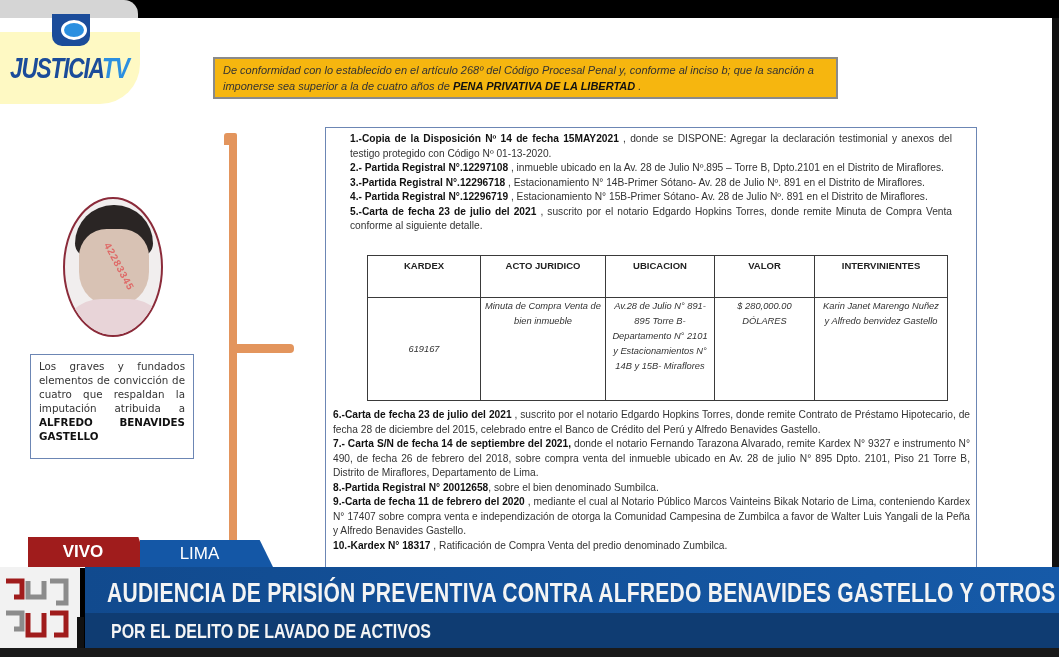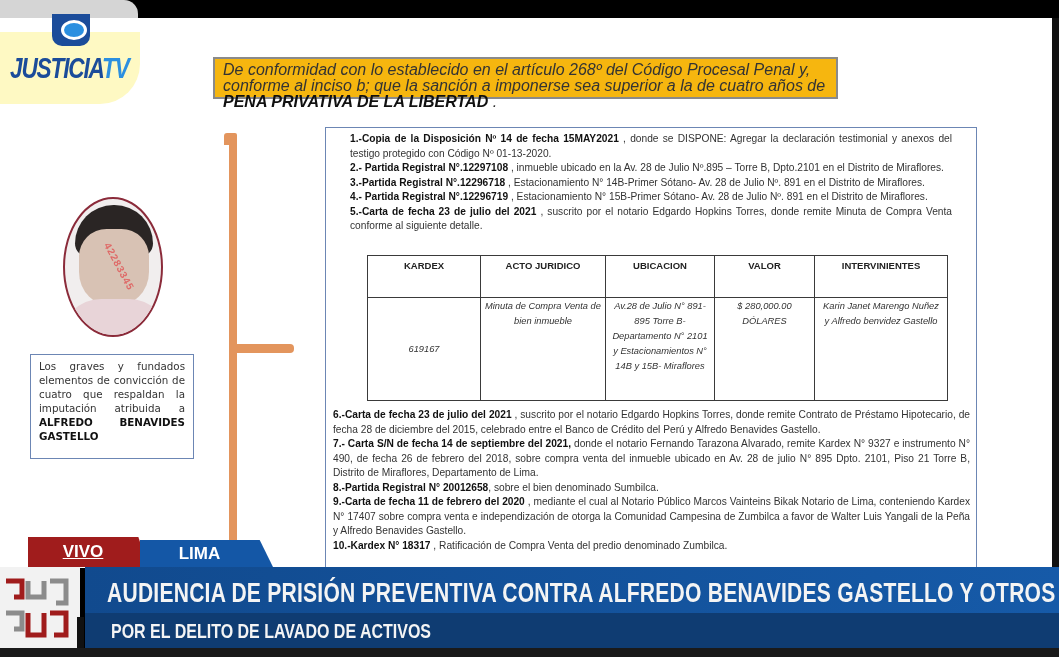--- a/index.html
+++ b/index.html
@@ -13,21 +13,21 @@
   
   .logo-tab { position: absolute; left: 0; top: 0; width: 138px; height: 18px; background: #d5d5d5; border-top-right-radius: 14px; }
   .logo-bubble { position: absolute; left: 0; top: 32px; width: 140px; height: 72px; background: #fef9c3; border-bottom-right-radius: 40px; font-style: italic; }
   .logo-mark { position: absolute; left: 52px; top: 0; width: 38px; height: 32px; border-radius: 0 0 10px 10px; background: #1b4c9a; }
   .logo-mark::after { content: ""; position: absolute; left: 9px; top: 6px; width: 20px; height: 14px; border-radius: 50%; background: #2b8fe0; border: 3px solid #fff; }
   .logo-text { position: absolute; left: 10px; top: 40px; font-family: "Liberation Sans", sans-serif; font-weight: bold; font-size: 29px; letter-spacing: -1.5px; transform: scaleX(0.78); transform-origin: left top; white-space: nowrap; }
   .logo-text .j { color: #1b4c9a; }
   .logo-text .tv { color: #2b8fe0; }
 
   
-  .banner { position: absolute; left: 213px; top: 57px; width: 625px; height: 42px; background: #f6b60f; border: 2px solid #8a8a8a; padding: 3px 8px; font-family: "Liberation Sans", sans-serif; font-style: italic; font-size: 16px; line-height: 16px; color: #333; }
+  .banner { position: absolute; left: 213px; top: 57px; width: 625px; height: 42px; background: #f6b60f; border: 2px solid #8a8a8a; padding: 3px 8px; font-family: "Liberation Sans", sans-serif; font-style: italic; font-size: 11px; line-height: 16px; color: #333; }
   .banner b { font-weight: bold; color: #111; }
 
   
   .bracket-v { position: absolute; left: 229px; top: 133px; width: 8px; height: 420px; background: #e3955d; border-radius: 2px; }
   .bracket-top { position: absolute; left: 224px; top: 133px; width: 12px; height: 12px; background: #e3955d; border-radius: 3px 4px 0 0; }
   .bracket-h { position: absolute; left: 236px; top: 344px; width: 58px; height: 9px; background: #e3955d; border-radius: 0 4px 4px 0; }
 
   
   .photo { position: absolute; left: 63px; top: 197px; width: 100px; height: 140px; border-radius: 50%; border: 2px solid #8b2b3a; overflow: hidden; background: #f1eeee; }
   .photo .hair { position: absolute; left: 10px; top: 6px; width: 78px; height: 52px; background: #2a2524; border-radius: 40px 40px 14px 14px; }
@@ -49,22 +49,22 @@
   .kardex-table th, .kardex-table td { border: 1.5px solid #3a3a3a; text-align: center; vertical-align: top; }
   .kardex-table th { height: 42px; font-size: 9.5px; font-weight: bold; color: #222; padding-top: 4px; }
   .kardex-table td { font-size: 9.3px; font-style: italic; color: #333; line-height: 15px; padding-top: 1px; }
   .kardex-table td.mid { vertical-align: middle; }
 
   .block2 { position: absolute; left: 333px; top: 408px; width: 637px; font-family: "Liberation Sans", sans-serif; font-size: 10.2px; line-height: 14.5px; color: #333; }
   .block2 p { text-align: justify; }
   .block2 b { color: #111; }
 
   
-  .tag-vivo { position: absolute; left: 28px; top: 537px; width: 120px; height: 30px; background: #a01c1c; clip-path: polygon(0 0, 92% 0, 100% 100%, 0 100%); color: #fff; font-weight: bold; font-size: 17px; display: flex; align-items: center; justify-content: center; padding-right: 10px; text-decoration: underline; }
-  .tag-lima { position: absolute; left: 140px; top: 540px; width: 133px; height: 27px; background: #1457a6; clip-path: polygon(0 0, 90% 0, 100% 100%, 0 100%); color: #fff; font-weight: bold; font-size: 17px; display: flex; align-items: center; justify-content: center; padding-right: 14px; }
+  .tag-vivo { position: absolute; left: 28px; top: 537px; width: 120px; height: 30px; background: #a01c1c; clip-path: polygon(0 0, 92% 0, 100% 100%, 0 100%); color: #fff; font-weight: bold; font-size: 17px; display: flex; align-items: center; justify-content: center; padding-right: 10px; }
+  .tag-lima { position: absolute; left: 140px; top: 540px; width: 133px; height: 27px; background: #1457a6; clip-path: polygon(0 0, 90% 0, 100% 100%, 0 100%); color: #fff; font-weight: normal; font-size: 17px; display: flex; align-items: center; justify-content: center; padding-right: 14px; }
 
   .ticker-logo { position: absolute; left: 0; top: 567px; width: 80px; height: 82px; background: #f2f2f2; display: flex; align-items: center; justify-content: center; }
   .ticker-logo-dark { position: absolute; left: 77px; top: 617px; width: 7px; height: 32px; background: #111; }
   .ticker-main { position: absolute; left: 85px; top: 567px; width: 974px; height: 52px; background: linear-gradient(90deg,#114a8e,#165aa8); }
   .ticker-sub { position: absolute; left: 85px; top: 613px; width: 974px; height: 35px; background: #0f3c72; }
   .ticker-main .headline { position: absolute; left: 22px; top: 11px; color: #f4f4f4; font-weight: bold; font-size: 27px; white-space: nowrap; transform: scaleX(0.78); transform-origin: left top; letter-spacing: 0.3px; }
   .ticker-sub .subhead { position: absolute; left: 26px; top: 7px; color: #f4f4f4; font-weight: bold; font-size: 20px; white-space: nowrap; transform: scaleX(0.8); transform-origin: left top; }
   .bottom-strip { position: absolute; left: 0; top: 648px; width: 1059px; height: 9px; background: #1a1a1a; }
 </style>
 </head>

